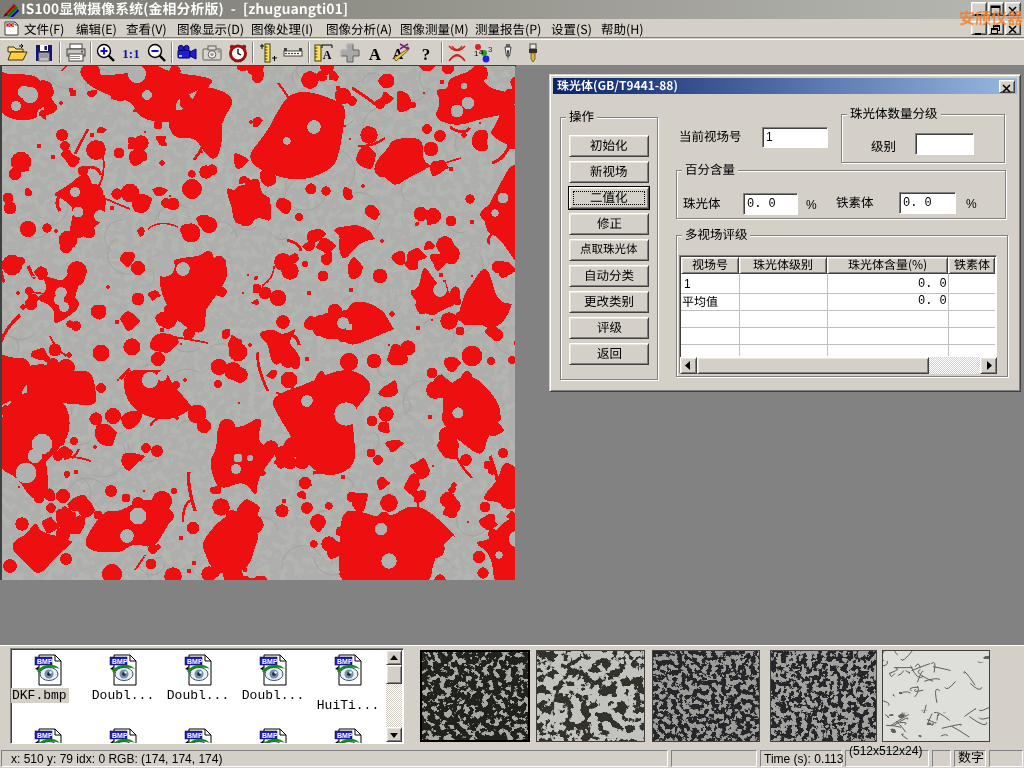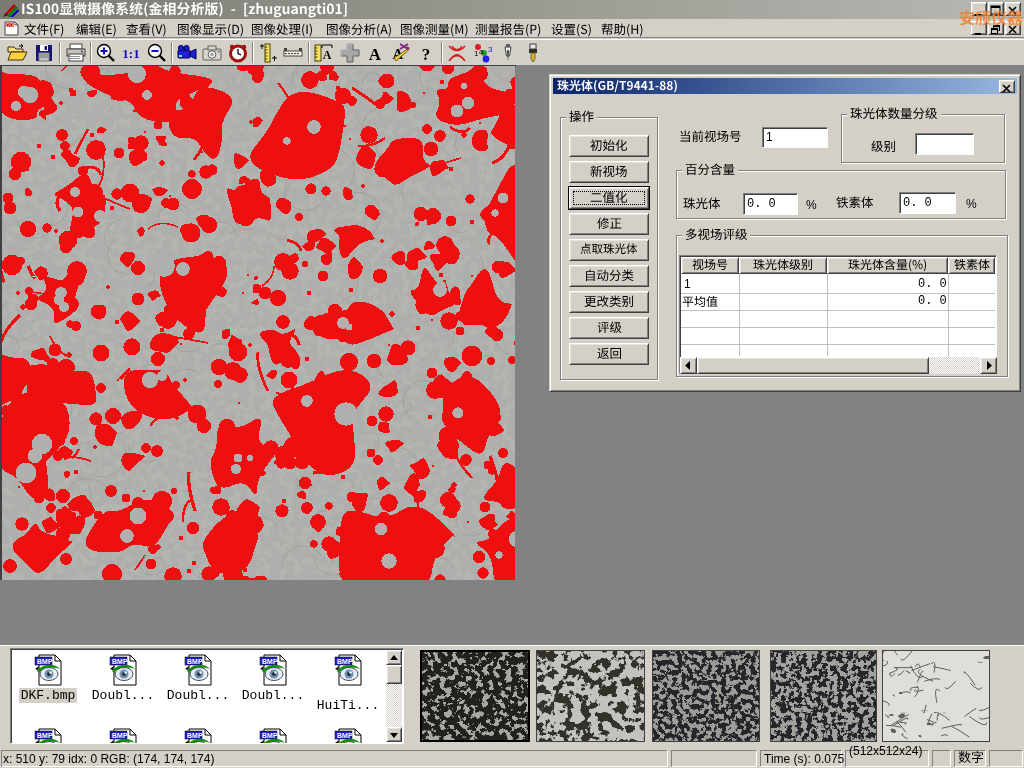--- a/index.html
+++ b/index.html
@@ -1212,21 +1212,21 @@
       <path d="M24 2 V8 H30" fill="none" stroke="#000"></path>
       <rect x="4" y="4" width="17" height="8" fill="#2020c0" stroke="#000" stroke-width=".5"></rect>
       <text x="6" y="11" font-size="7" font-weight="bold" fill="#fff" font-family="Liberation Sans">BMP</text>
       <path d="M6 18 C12 10 24 10 29 16 C24 14 12 14 8 20 Z" fill="#109010"></path>
       <path d="M4 16 l4 -3 l-1 4 z" fill="#000"></path>
       <ellipse cx="18" cy="21" rx="9" ry="6.5" fill="#e8eef4" stroke="#405060"></ellipse>
       <circle cx="18" cy="21" r="4.5" fill="#7090b0"></circle>
       <circle cx="18" cy="21" r="2" fill="#203040"></circle>
       <circle cx="19.5" cy="19.5" r="1.2" fill="#fff"></circle>
     </svg>
-    <div class="abs" style="left:-1px;top:39px;width:76px;text-align:center;font:13px 'Liberation Mono'"><span style="background:#d4d0c8;padding:0 2px">DKF.bmp</span></div>
+    <div class="abs" style="left:-1px;top:39px;width:76px;text-align:left;font:13px 'Liberation Mono'"><span style="background:#d4d0c8;padding:0 2px">DKF.bmp</span></div>
     <svg class="abs" style="left:95px;top:4px" width="34" height="34" viewBox="0 0 34 34">
       <path d="M8 2 H24 L30 8 V32 H8 Z" fill="#fff" stroke="#000"></path>
       <path d="M24 2 V8 H30" fill="none" stroke="#000"></path>
       <rect x="4" y="4" width="17" height="8" fill="#2020c0" stroke="#000" stroke-width=".5"></rect>
       <text x="6" y="11" font-size="7" font-weight="bold" fill="#fff" font-family="Liberation Sans">BMP</text>
       <path d="M6 18 C12 10 24 10 29 16 C24 14 12 14 8 20 Z" fill="#109010"></path>
       <path d="M4 16 l4 -3 l-1 4 z" fill="#000"></path>
       <ellipse cx="18" cy="21" rx="9" ry="6.5" fill="#e8eef4" stroke="#405060"></ellipse>
       <circle cx="18" cy="21" r="4.5" fill="#7090b0"></circle>
       <circle cx="18" cy="21" r="2" fill="#203040"></circle>
@@ -1417,22 +1417,22 @@
     <path d="M1 10 q-6 -5 -4 4 M25 70 q3 -5 -14 6 M58 41 q-7 -7 -3 12 M101 37 q-2 6 -12 -4 M23 20 q7 5 3 1 M38 19 q-8 3 13 12 M94 60 q4 -4 -11 7 M69 20 q-3 -1 -18 -4 M70 77 q8 4 18 11 M33 16 q3 -6 5 1 M21 85 q-6 -1 4 5 M98 60 q-1 4 20 -7 M48 73 q-6 7 2 -9 M13 18 q6 -0 -7 5 M54 73 q2 2 -9 -3 M4 10 q3 7 -14 5 M83 23 q-2 -7 11 12 M41 26 q-6 5 -13 -11 M5 56 q5 -3 -12 -7 M20 42 q6 -1 8 1 M57 66 q-1 -5 -2 5 M13 72 q3 1 10 11 M18 78 q-6 -2 -15 -2 M33 39 q-4 4 8 1 M79 76 q6 -3 -19 3 M22 75 q5 -2 -5 -2 M21 20 q-2 4 -6 5 M7 23 q-0 6 5 -0 M30 17 q-3 -0 -19 -0 M1 0 q-3 6 -5 6 M63 37 q2 5 11 -6 M58 29 q-5 -2 -16 2 M59 87 q6 -3 7 0 M42 62 q-1 5 2 -7 M26 65 q3 -2 -18 11 M106 73 q-0 7 -18 -6 M15 4 q-1 1 -7 -11 M48 13 q-1 -0 -19 7 M52 63 q4 -2 16 8 M18 8 q1 6 14 -11 M35 36 q3 5 -3 11 M4 67 q5 3 -2 -2 M98 68 q1 4 16 -2 M49 13 q6 -5 3 9 M41 21 q-1 -3 -6 11 M29 41 q-5 -4 7 -4" fill="none" stroke="#5a5954" stroke-width="1"></path>
   </svg>
 <div class="abs" style="left:0;top:748px;width:1024px;height:20px;background:#d4d0c8"></div>
 <div class="abs sbseg" style="left:1px;top:750px;width:667px;height:17px"></div>
 <div class="abs sbseg" style="left:671px;top:750px;width:86px;height:17px"></div>
 <div class="abs sbseg" style="left:760px;top:750px;width:82px;height:17px"></div>
 <div class="abs sbseg" style="left:845px;top:750px;width:84px;height:17px"></div>
 <div class="abs sbseg" style="left:932px;top:750px;width:19px;height:17px"></div>
 <div class="abs sbseg" style="left:954px;top:750px;width:32px;height:17px"></div>
 <div class="abs sbseg" style="left:989px;top:750px;width:34px;height:17px"></div>
-<div class="abs" style="left:3px;top:752px;font:12px 'Liberation Sans'">x: 510 y: 79 idx: 0 RGB: (174, 174, 174)</div>
-<div class="abs" style="left:764px;top:752px;font:12px 'Liberation Sans'">Time (s): 0.075</div>
+<div class="abs" style="left:11px;top:752px;font:12px 'Liberation Sans'">x: 510 y: 79 idx: 0 RGB: (174, 174, 174)</div>
+<div class="abs" style="left:764px;top:752px;font:12px 'Liberation Sans'">Time (s): 0.113</div>
 <div class="abs" style="left:849px;top:744px;font:12px 'Liberation Sans'">(512x512x24)</div>
 <div class="abs" style="left:958px;top:750px"><svg class="" width="26" height="16" style="overflow:visible">
       <g transform="translate(0,12) scale(0.013,-0.013)" fill="#000">
         <use href="#g106" x="0"></use>
         <use href="#g115" x="1000"></use>
       </g>
     </svg></div>
 <svg width="0" height="0" style="position:absolute">
     <defs>
       <path id="g0" d="M91 0H239V741H91Z"></path>

